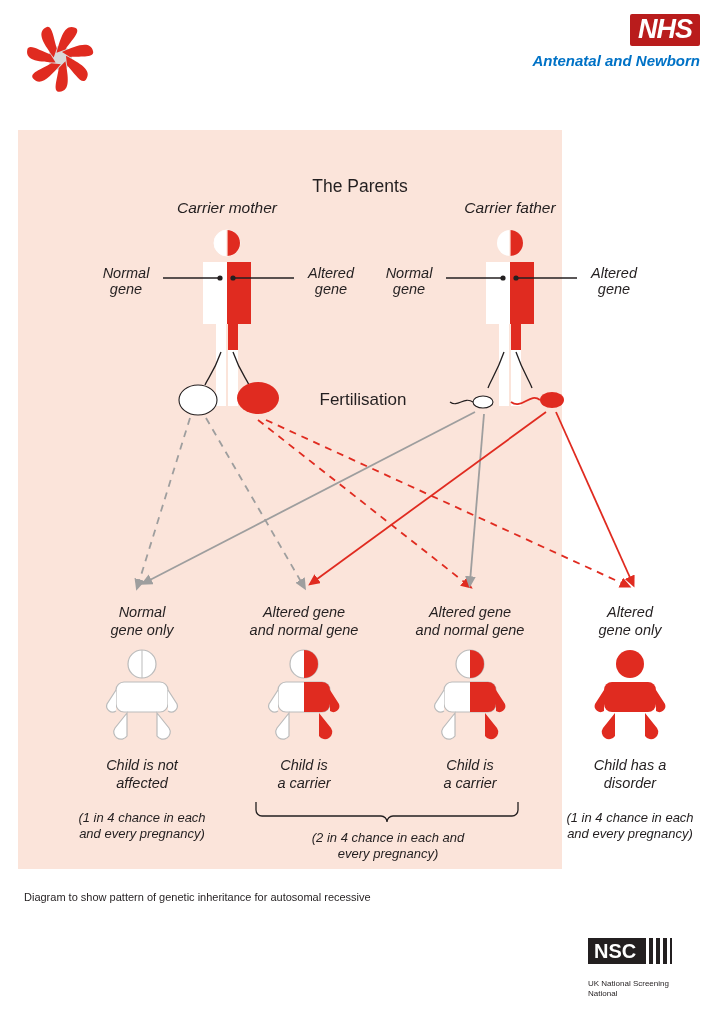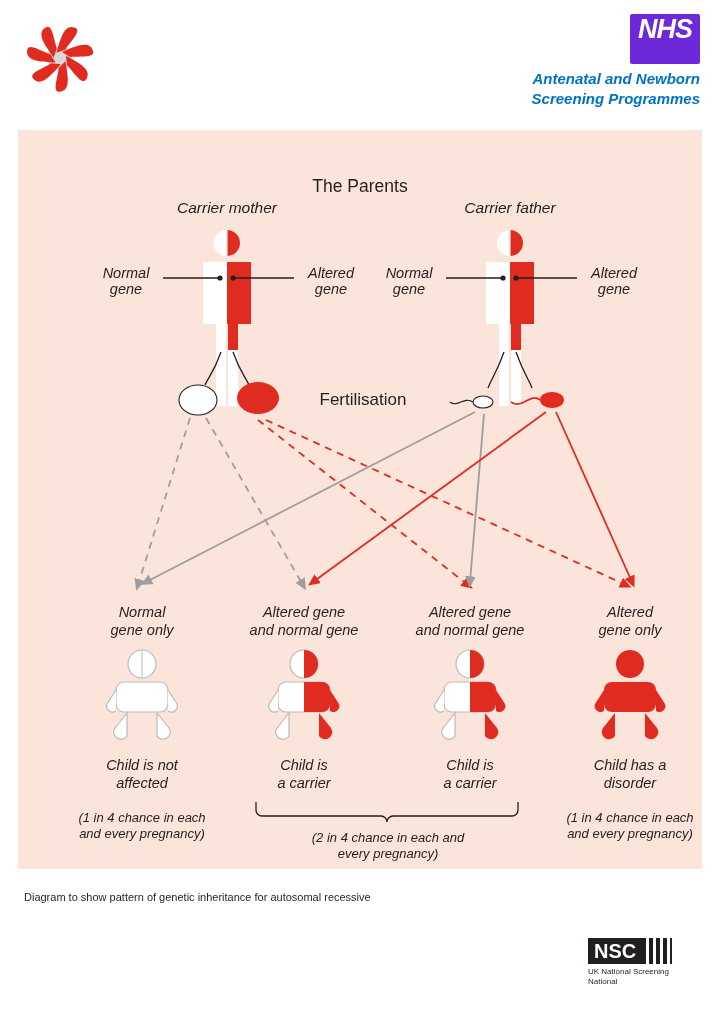--- a/index.html
+++ b/index.html
@@ -31,47 +31,47 @@
     height: 76px;
   }
   .nhs-block {
     position: absolute;
     right: 20px;
     top: 14px;
     text-align: right;
   }
   .nhs-logo {
     display: inline-block;
-    background: #6d28d9;
+    background: #b91c1c;
     color: #ffffff;
     font-family: "Liberation Sans", sans-serif;
     font-weight: bold;
     font-style: italic;
     font-size: 27px;
     line-height: 29px;
     letter-spacing: -1px;
-    padding: 1px 8px 20px 8px;
+    padding: 1px 8px 2px 8px;
     border-radius: 2px;
   }
   .nhs-sub {
     margin-top: 5px;
     color: #0072c6;
     font-weight: bold;
     font-style: italic;
     font-size: 15px;
     line-height: 20px;
     text-align: right;
   }
 
   
   .panel {
     position: absolute;
     left: 18px;
     top: 130px;
-    width: 684px;
+    width: 544px;
     height: 739px;
     background: #fbe4da;
   }
   .panel svg { display: block; }
 
   
   .caption {
     position: absolute;
     left: 24px;
     top: 886px;
@@ -103,21 +103,21 @@
     padding: 0 6px;
     letter-spacing: 0px;
   }
   .nsc-grid {
     width: 30px;
     background:
       repeating-linear-gradient(to right, #231f20 0 4px, #ffffff 4px 7px),
       #ffffff;
   }
   .nsc-sub {
-    margin-top: 3px;
+    margin-top: 15px;
     font-size: 8px;
     line-height: 10px;
     color: #231f20;
   }
 </style>
 </head>
 <body>
 
 <div class="header">
 
@@ -149,21 +149,20 @@
           </g>
         </g>
       </g>
     </svg>
   </div>
 
   <div class="nhs-block">
     <div class="nhs-logo">NHS</div>
     <div class="nhs-sub">
       <div>Antenatal and Newborn</div>
-      <div>Screening Programmes</div>
     </div>
   </div>
 </div>
 
 <div class="panel">
   <svg width="684" height="739" viewBox="0 0 684 739">
 
     <defs>
       <marker id="arrowGrey" markerWidth="7" markerHeight="7" refX="3.2" refY="3" orient="auto">
         <path d="M0,0 L6.5,3 L0,6 z" fill="#9e9e9e"></path>

